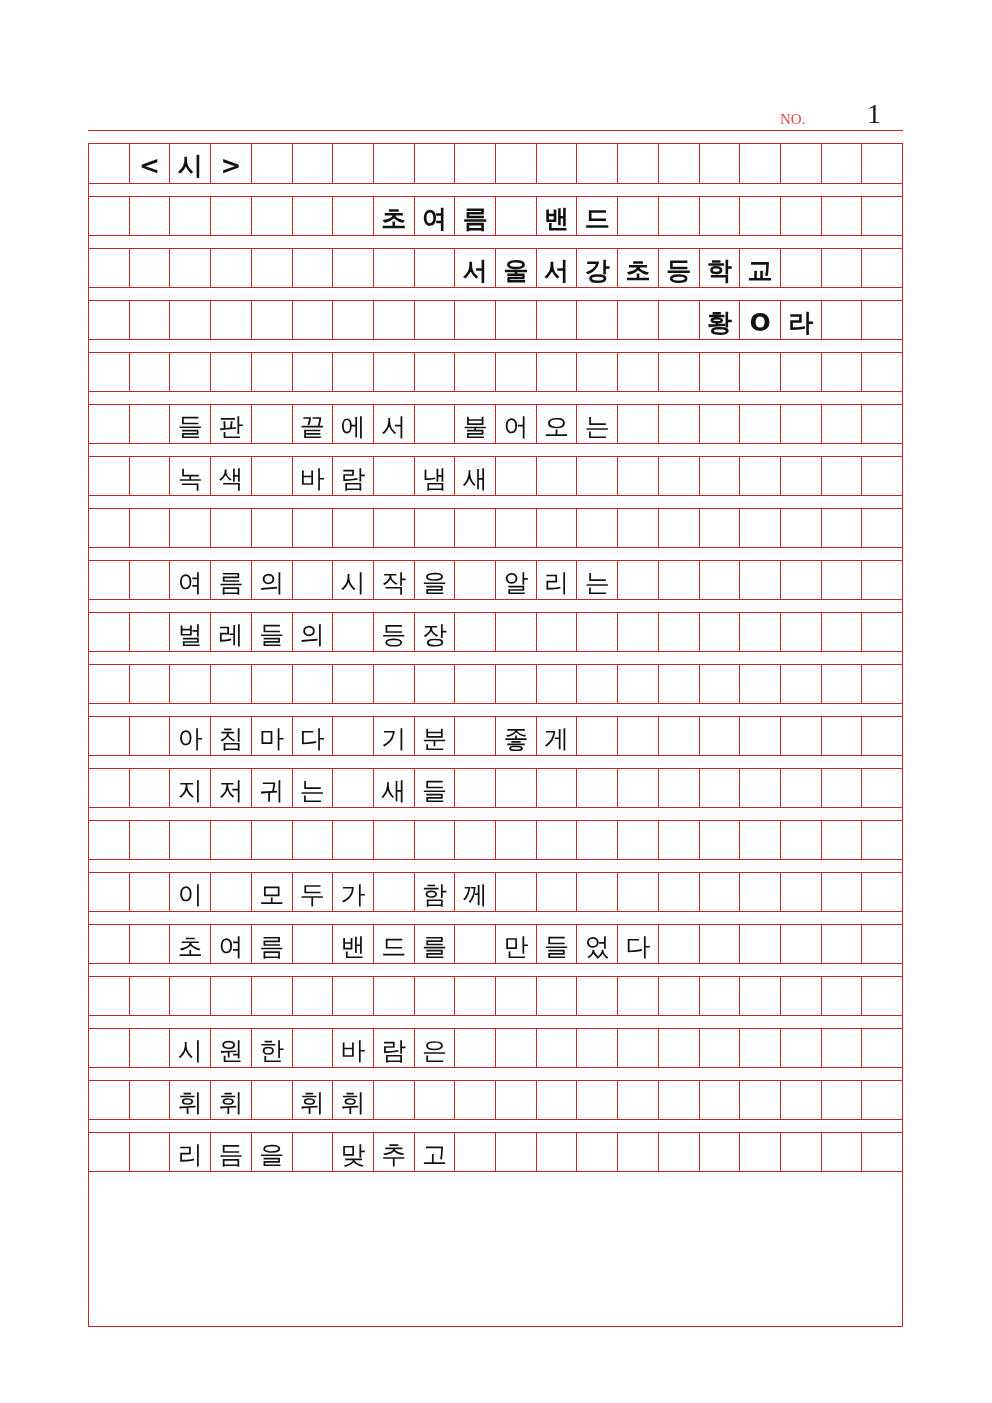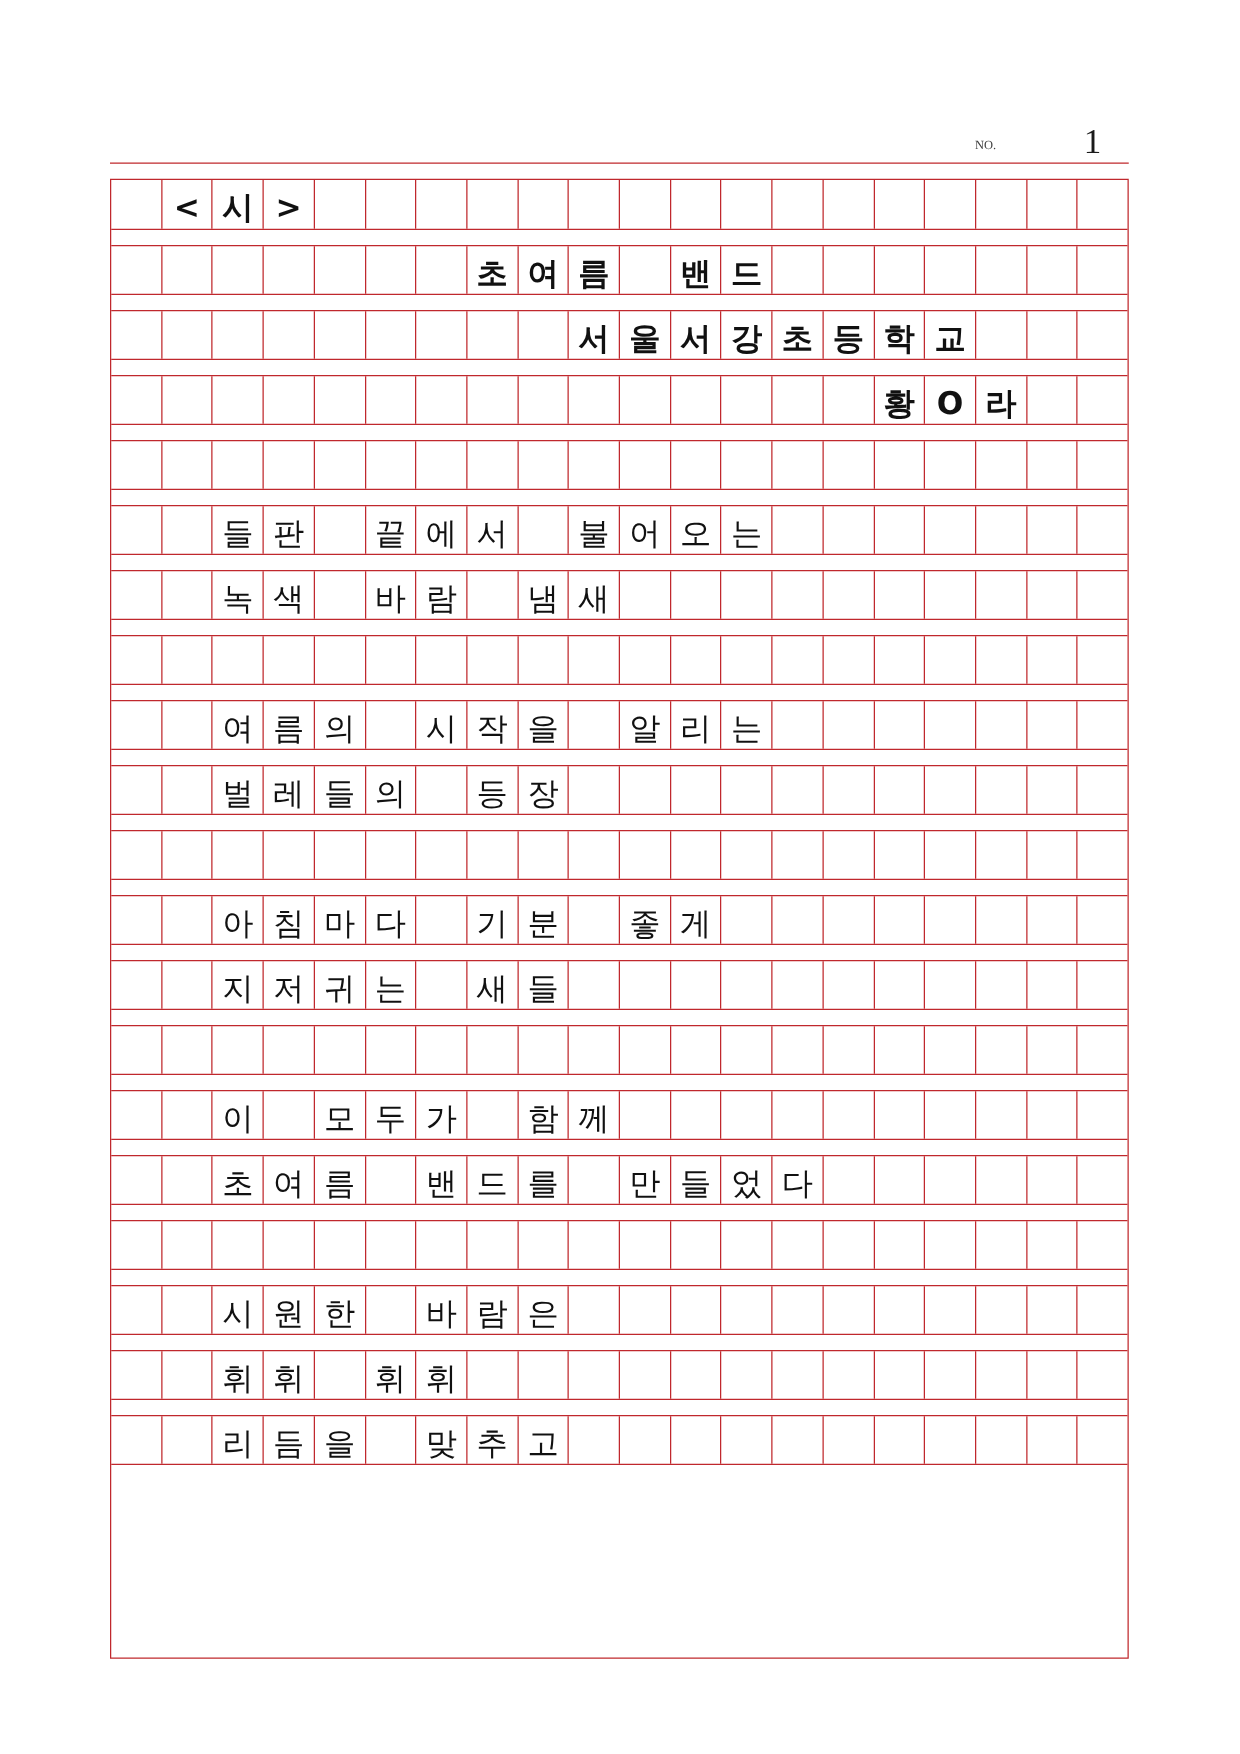--- a/index.html
+++ b/index.html
@@ -1,17 +1,17 @@
 <!DOCTYPE html>
 <html><head>
   <meta charset="utf-8">
   <style>
     html, body { margin: 0; padding: 0; background: #ffffff; }
     body { width: 992px; height: 1403px; position: relative; overflow: hidden; font-family: "DejaVu Sans", sans-serif; }
-    .no-label { position: absolute; left: 780px; top: 111px; font-family: "Liberation Serif", serif; font-size: 10px; color: #404040; }
+    .no-label { position: absolute; left: 780px; top: 111px; font-family: "Liberation Serif", serif; font-size: 15px; color: #ef4444; }
     .page-num { position: absolute; left: 867px; top: 98px; font-family: "Liberation Serif", serif; font-size: 28px; color: #1a1a1a; }
     .top-rule { position: absolute; left: 88px; top: 130px; width: 815px; height: 0; border-top: 1.5px solid #c0282d; }
     .sheet { position: absolute; left: 88px; top: 143px; width: 815px; height: 1184px; border: 1.5px solid #c0282d; box-sizing: border-box; }
     .grid-row { position: absolute; left: 0; width: 100%; height: 40px; border-top: 1.5px solid #c0282d; border-bottom: 1.5px solid #c0282d; box-sizing: border-box; display: flex; }
     .grid-row:first-child { border-top: none; }
     .cell { flex: 1 1 0; height: 100%; border-right: 1.5px solid #c0282d; box-sizing: border-box; display: flex; align-items: center; justify-content: center; font-size: 25px; color: #111; line-height: 1; padding-top: 4px; }
     .cell:last-child { border-right: none; }
     .grid-row.title .cell { font-weight: bold; }
   </style>
 </head>

